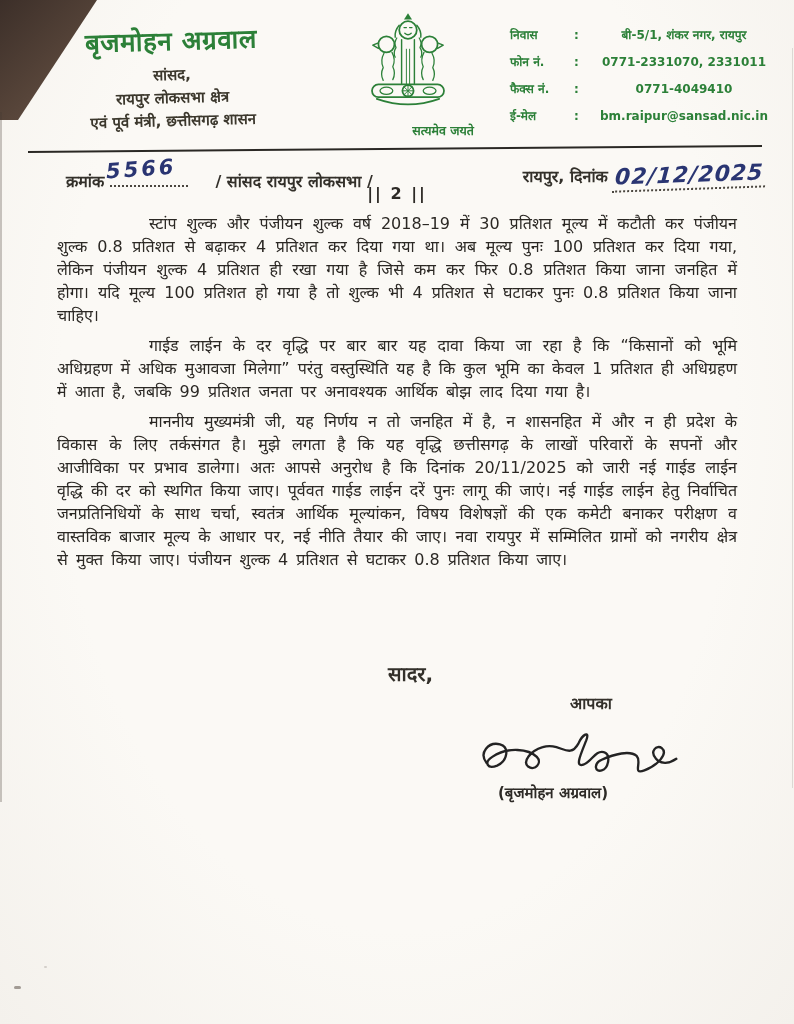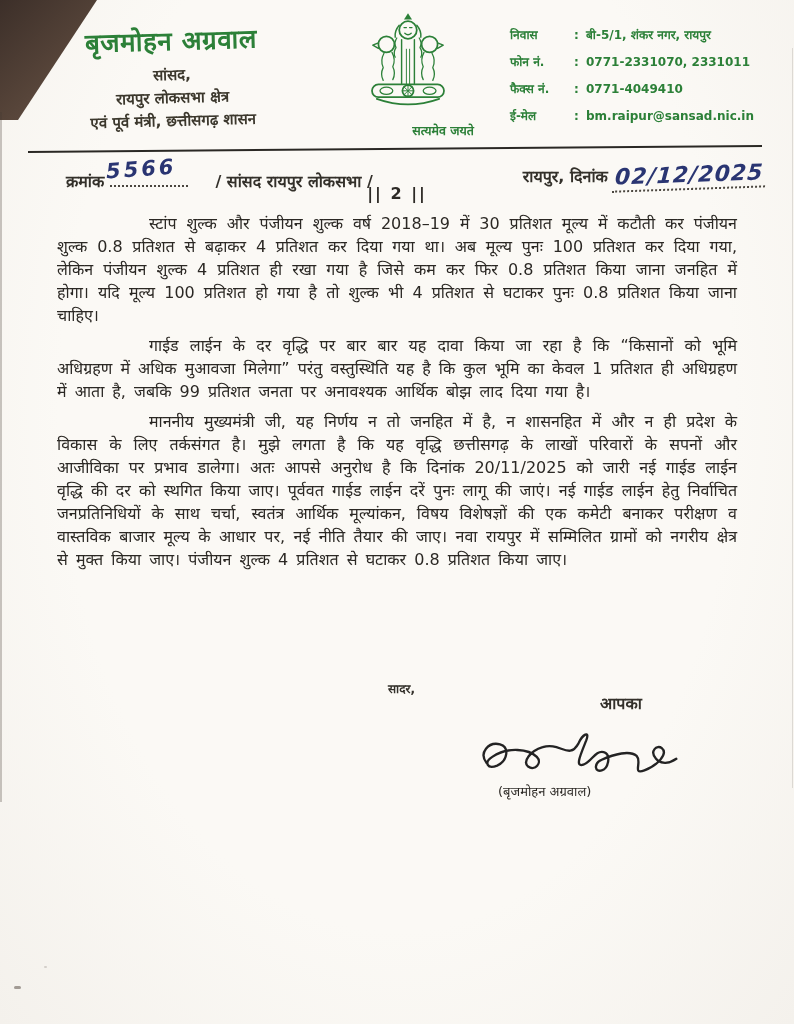--- a/index.html
+++ b/index.html
@@ -27,43 +27,43 @@
   
   .lh-left{position:absolute;left:34px;top:22px;width:276px;text-align:center;transform:rotate(-1.6deg);}
   .lh-name{font-size:26px;font-weight:bold;color:#2c8038;letter-spacing:.5px;}
   .lh-sub{font-size:15px;font-weight:bold;color:#3c382d;line-height:23px;margin-top:6px;}
   .lh-emblem{position:absolute;left:342px;top:8px;width:132px;text-align:center;}
   .lh-motto{font-size:12.5px;font-weight:bold;color:#2c8038;margin-top:2px;text-align:right;}
   .lh-right{position:absolute;left:510px;top:22px;width:272px;color:#2c8038;font-weight:bold;font-size:12px;line-height:27px;}
   .c-row{display:flex;}
   .c-label{width:64px;flex:0 0 64px;}
   .c-sep{width:12px;flex:0 0 12px;}
-  .c-val{flex:1;}
+  .c-val{flex:1;text-align:center;}
   .c-email2{margin-left:76px;}
   
   .rule{position:absolute;left:28px;top:148px;width:734px;height:0;border-top:2px solid #2a2824;transform:rotate(-0.45deg);}
   
   .ref-row{position:absolute;left:0;top:160px;width:794px;height:42px;font-size:16px;font-weight:bold;color:#33302a;}
   .ref-left{position:absolute;left:66px;top:10px;white-space:nowrap;}
   .dotted-seg{display:inline-block;position:relative;width:78px;height:14px;border-bottom:2px dotted #4a463f;vertical-align:baseline;}
   .hand{font-style:italic;color:#2a3572;font-weight:bold;}
   .hand-number{position:absolute;left:-4px;top:-14px;font-size:21px;letter-spacing:3px;transform:rotate(-4deg);white-space:nowrap;}
   .ref-suffix{margin-left:22px;}
   .ref-right{position:absolute;right:28px;top:2px;white-space:nowrap;}
   .hand-date{display:inline-block;font-size:22px;letter-spacing:1px;transform:rotate(-2deg) skewX(-6deg);border-bottom:2px dotted #4a463f;padding:0 2px 1px 2px;}
   
   .page-num{position:absolute;left:0;top:184px;width:794px;text-align:center;font-size:16px;font-weight:bold;letter-spacing:2px;color:#2d2a26;}
   
   .body-text{position:absolute;left:57px;top:212px;width:680px;font-size:16px;line-height:23px;text-align:justify;word-spacing:3px;color:#2b2824;}
   .body-text p{margin:0 0 7px 0;text-indent:92px;}
   
-  .regards{position:absolute;left:388px;top:660px;font-size:12px;font-weight:bold;color:#33302a;margin-top:20px;}
-  .yours{position:absolute;left:600px;top:692px;font-size:16px;font-weight:bold;color:#33302a;}
+  .regards{position:absolute;left:388px;top:660px;font-size:20px;font-weight:bold;color:#33302a;}
+  .yours{position:absolute;left:570px;top:692px;font-size:16px;font-weight:bold;color:#33302a;}
   .signature{position:absolute;left:476px;top:722px;}
-  .signatory{position:absolute;left:498px;top:782px;font-size:13px;font-weight:normal;color:#2d2a26;}
+  .signatory{position:absolute;left:498px;top:782px;font-size:15px;font-weight:bold;color:#2d2a26;}
 </style>
 </head>
 <body>
 
 <div class="page">
 
   <div class="corner-fold"></div>
   <div class="edge-left"></div>
   <div class="edge-right"></div>
   <div class="speck s1"></div>

